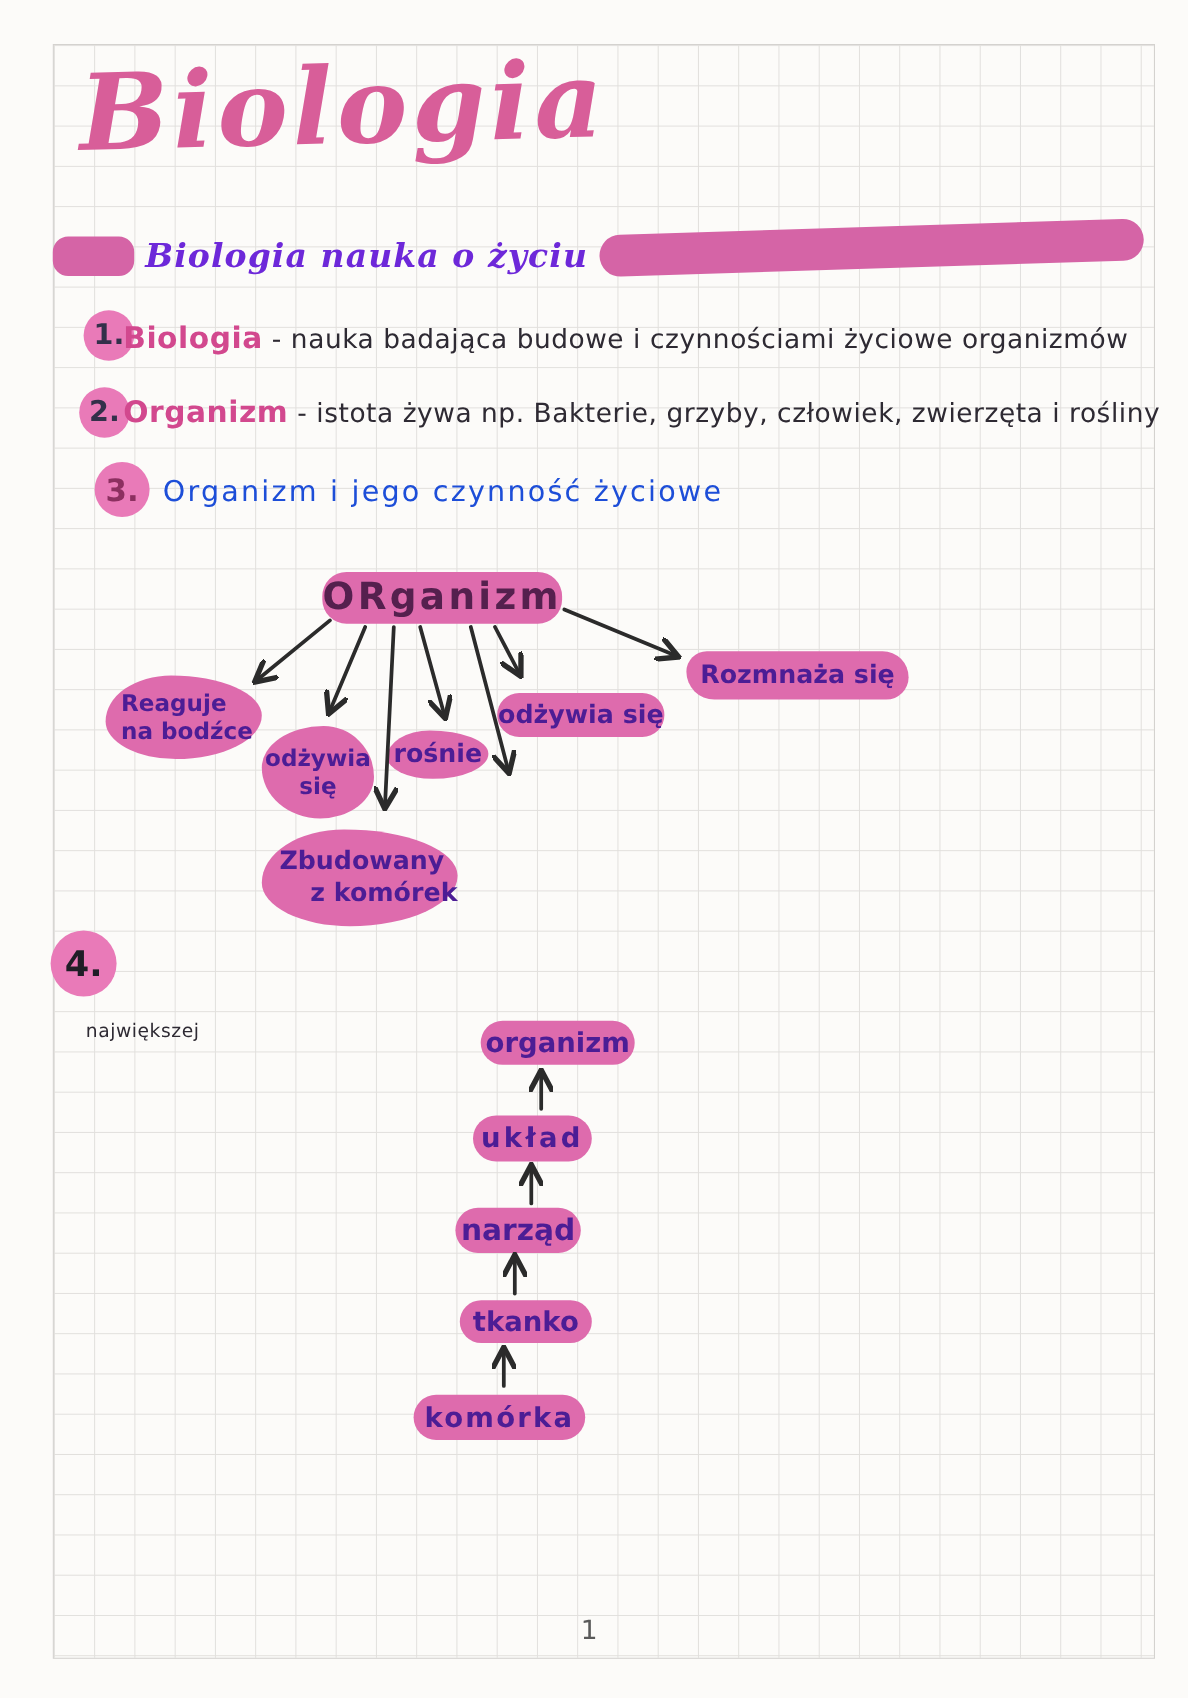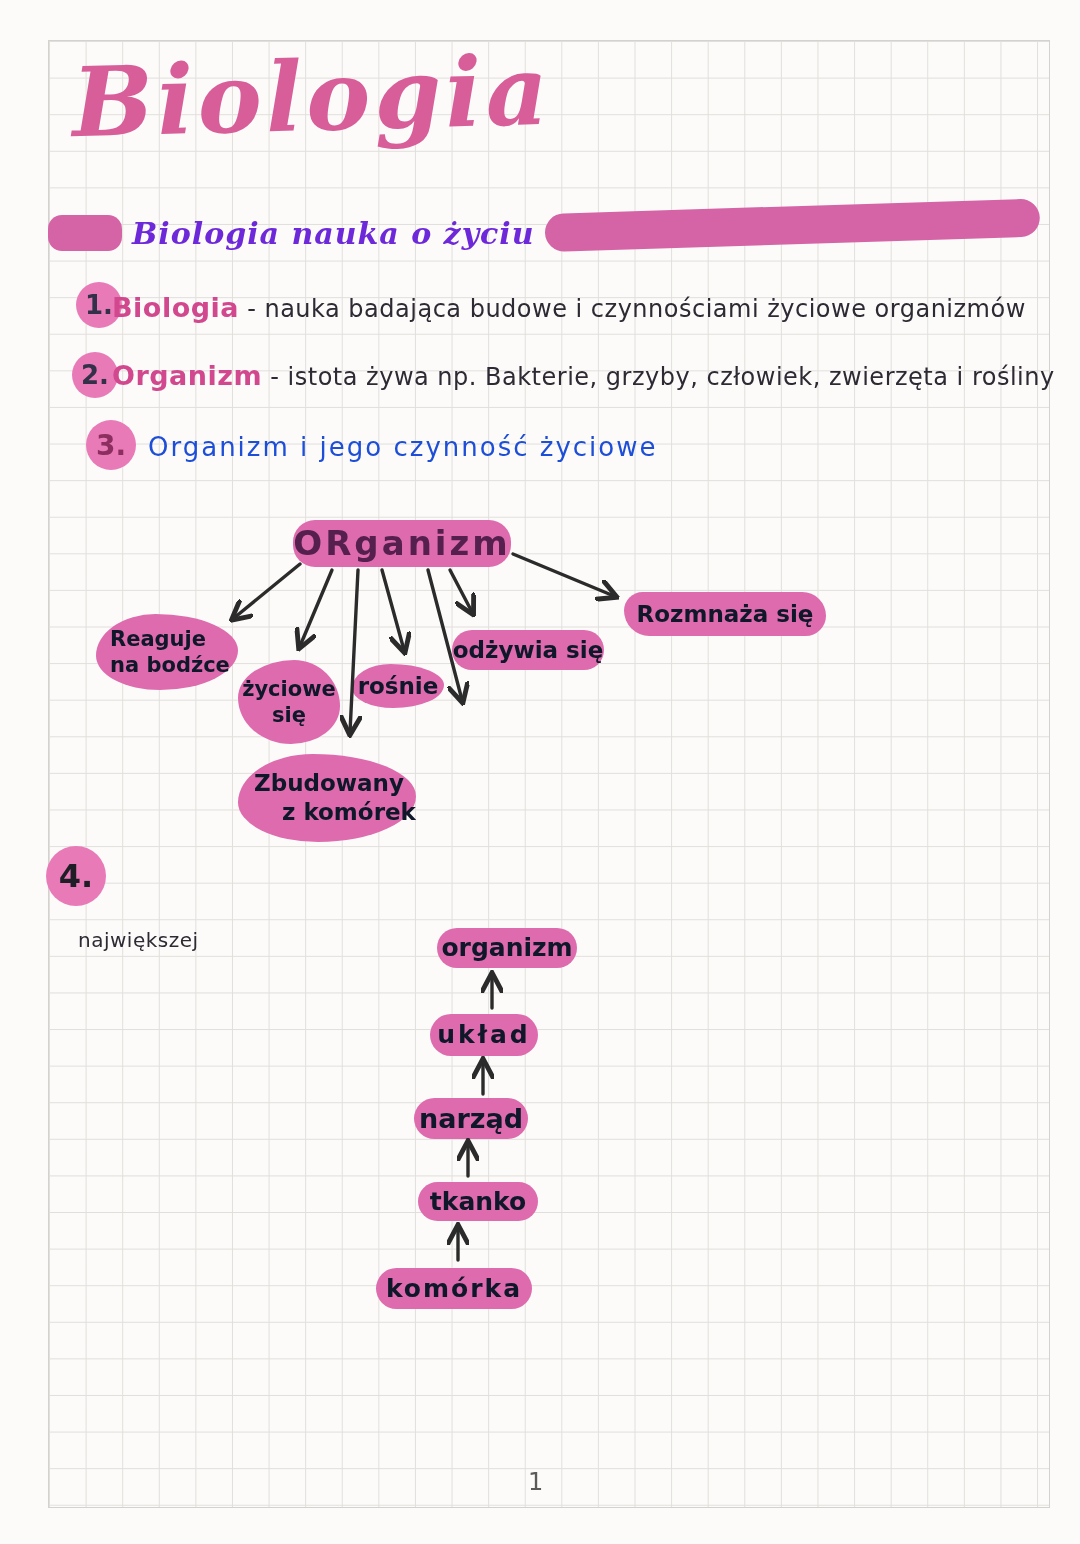--- a/index.html
+++ b/index.html
@@ -56,21 +56,21 @@
     background:#e97ab8;
     display:flex;align-items:center;justify-content:center;
     font-weight:bold;color:#33304a;
   }
   .note-text{font-size:24px;color:#2e2a33;letter-spacing:.5px;white-space:nowrap;}
   .term-pink{color:#d2488e;font-weight:bold;font-size:27px;}
   .maroon{color:#1d4ed8;}
   
   .hl{
     background:#de6bad;
-    color:#0f172a;
+    color:#4c1d95;
     font-weight:bold;
     display:flex;flex-direction:column;
     align-items:center;justify-content:center;
     line-height:1.25;
   }
   .pill{border-radius:22px;}
   .cloud{border-radius:42% 58% 55% 45% / 55% 48% 52% 45%;}
   .cloud2{border-radius:55% 45% 48% 52% / 45% 55% 45% 55%;}
   .center-node{
     font-size:34px;letter-spacing:3px;color:#55204e;
@@ -123,21 +123,21 @@
   <div class="abs hl pill center-node" style="left:293px;top:520px;width:218px;height:47px;">
     <span>ORganizm</span>
   </div>
 
   <div class="abs hl cloud node-sm" style="left:96px;top:614px;width:142px;height:76px;align-items:flex-start;padding-left:14px;box-sizing:border-box;">
     <span>Reaguje</span>
     <span>na bodźce</span>
   </div>
 
   <div class="abs hl cloud2 node-sm" style="left:238px;top:660px;width:102px;height:84px;">
-    <span>życiowe</span>
+    <span>odżywia</span>
     <span>się</span>
   </div>
 
   <div class="abs hl cloud node-md" style="left:352px;top:664px;width:92px;height:44px;">
     <span>rośnie</span>
   </div>
 
   <div class="abs hl pill node-md" style="left:452px;top:630px;width:152px;height:40px;align-items:center;">
     <span>odżywia się</span>
   </div>
@@ -147,21 +147,21 @@
   </div>
 
   <div class="abs hl cloud node-md" style="left:238px;top:754px;width:178px;height:88px;align-items:flex-start;padding-left:16px;box-sizing:border-box;">
     <span>Zbudowany</span>
     <span style="padding-left:28px;">z komórek</span>
   </div>
 
   <div class="abs num-circle" style="left:46px;top:846px;width:60px;height:60px;font-size:32px;color:#1f1d26;">
     <span>4.</span>
   </div>
-  <div class="abs note-text" style="left:78px;top:928px;font-size:20px;">
+  <div class="abs note-text" style="left:78px;top:928px;font-size:17px;">
     <span>największej</span>
   </div>
 
   <div class="abs hl pill node-md" style="left:437px;top:928px;width:140px;height:40px;font-size:25px;">
     <span>organizm</span>
   </div>
   <div class="abs hl pill node-md" style="left:430px;top:1014px;width:108px;height:42px;font-size:25px;letter-spacing:3px;">
     <span>układ</span>
   </div>
   <div class="abs hl pill node-md" style="left:414px;top:1098px;width:114px;height:41px;font-size:27px;">

